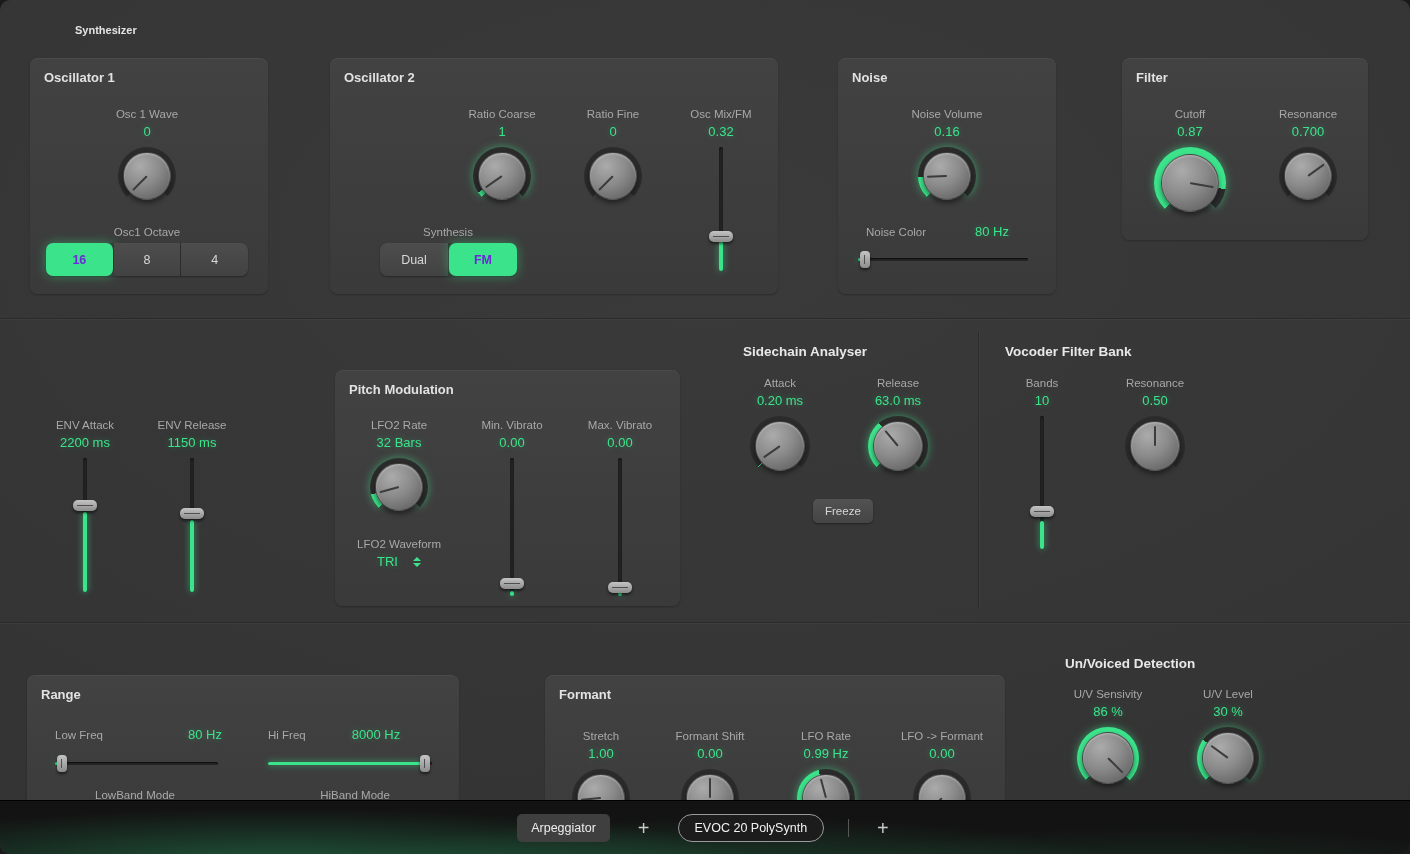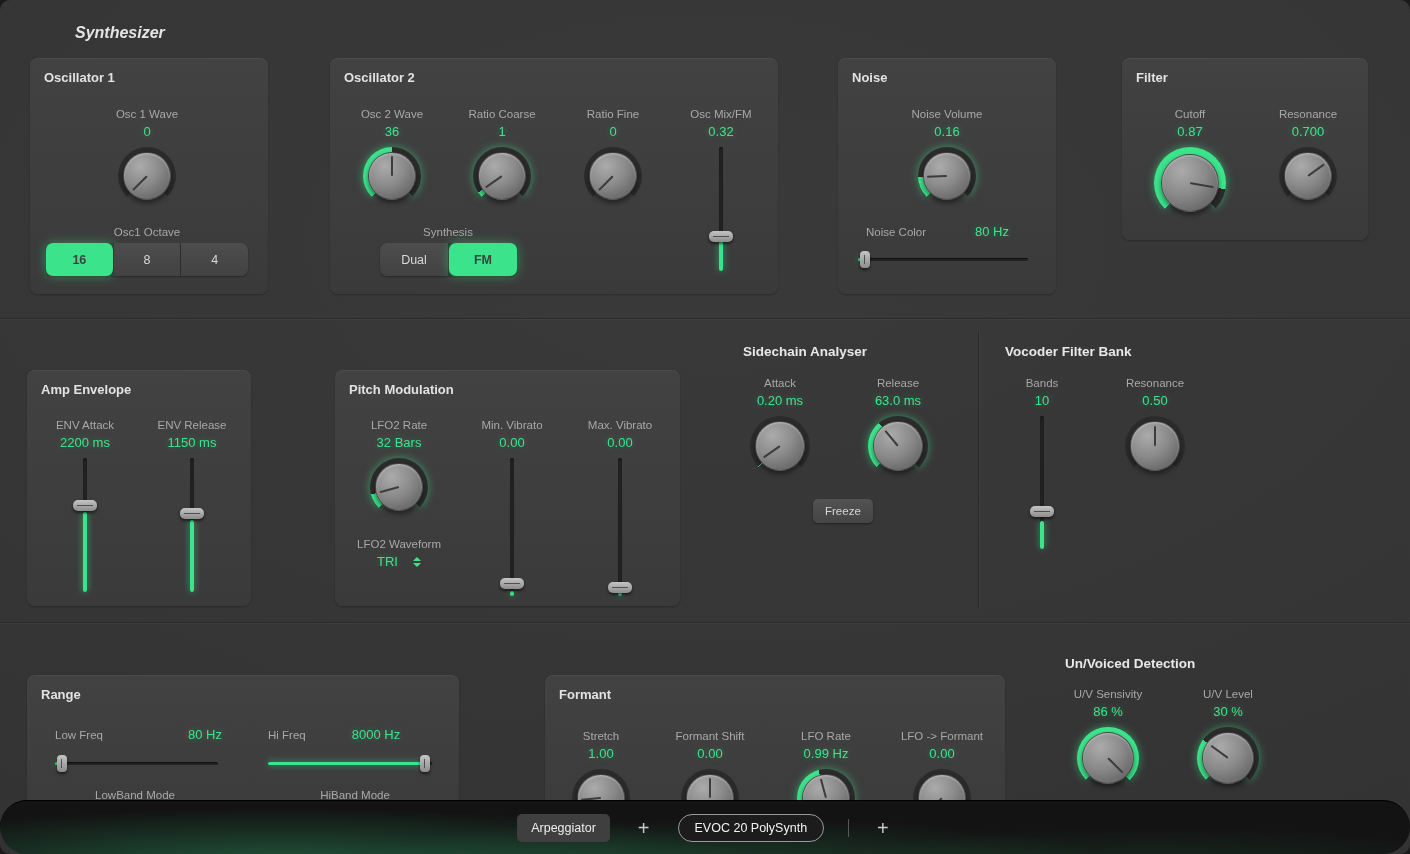--- a/index.html
+++ b/index.html
@@ -1,20 +1,20 @@
 <!DOCTYPE html>
 <html><head>
 <meta charset="utf-8">
 <style>
   html,body{margin:0;padding:0;background:#1a1a1a;}
   *{box-sizing:border-box;font-family:"Liberation Sans","DejaVu Sans",sans-serif;}
   .app{position:relative;width:1410px;height:854px;border-radius:10px;overflow:hidden;
        background:radial-gradient(130% 120% at 50% 28%, #3a3a3a 0%, #343434 60%, #2f2f2f 100%);
        --green:#3be48b;}
-  .page-title{position:absolute;left:75px;top:24px;font-size:16px;font-weight:700;color:#e4e4e4;font-style:italic;}
+  .page-title{position:absolute;left:75px;top:24px;font-size:11px;font-weight:700;color:#e4e4e4;}
   .panel{position:absolute;background:linear-gradient(180deg,#424242,#3a3a3a);border-radius:8px;
          box-shadow:inset 0 1px 0 rgba(255,255,255,.05), 0 1px 2px rgba(0,0,0,.25);}
   .ptitle{position:absolute;left:14px;top:12px;margin:0;font-size:13px;font-weight:700;color:#e2e2e2;}
   .stitle{position:absolute;font-size:13.5px;font-weight:700;color:#e8e8e8;}
   .param{position:absolute;text-align:center;}
   .plabel{font-size:11.5px;color:#a8a8a8;line-height:14px;white-space:nowrap;}
   .pvalue{font-size:13px;color:var(--green);line-height:15px;margin-top:3px;white-space:nowrap;
           text-shadow:0 0 7px rgba(59,228,139,.35);}
   .freetext{position:absolute;font-size:11.5px;color:#a8a8a8;white-space:nowrap;text-align:center;}
   .freeval{position:absolute;font-size:13px;color:var(--green);white-space:nowrap;
@@ -51,40 +51,40 @@
   .hhandle{position:absolute;top:1px;width:10px;height:17px;border-radius:4px;
            background:linear-gradient(180deg,#c4c4c4,#8d8d8d);box-shadow:0 2px 3px rgba(0,0,0,.55);}
   .hhandle::after{content:"";position:absolute;top:4px;bottom:4px;left:4px;width:1px;background:#4f4f4f;}
   
   .seg{position:absolute;display:flex;height:33px;background:#2c2c2c;border-radius:7px;
        box-shadow:0 1px 2px rgba(0,0,0,.35);}
   .segbtn{flex:1;border:none;background:linear-gradient(180deg,#4d4d4d,#424242);color:#d8d8d8;
           font-size:12.5px;border-right:1px solid #2c2c2c;cursor:default;padding:0;}
   .segbtn:first-child{border-radius:7px 0 0 7px;}
   .segbtn:last-child{border-radius:0 7px 7px 0;border-right:none;}
-  .segbtn.selected{background:var(--green);color:#404040;font-weight:700;border-radius:7px;
+  .segbtn.selected{background:var(--green);color:#6d28d9;font-weight:700;border-radius:7px;
           box-shadow:0 0 12px rgba(59,228,139,.45);}
   
   .freeze-btn{position:absolute;border:none;border-radius:5px;background:linear-gradient(180deg,#525252,#454545);
           color:#d6d6d6;font-size:11.5px;padding:6px 12px;box-shadow:0 1px 2px rgba(0,0,0,.4);}
   .dropdown{display:flex;align-items:center;justify-content:center;gap:15px;}
   .updown i{display:block;width:0;height:0;border-left:4px solid transparent;border-right:4px solid transparent;}
   .updown .up{border-bottom:4px solid var(--green);margin-bottom:2px;}
   .updown .dn{border-top:4px solid var(--green);}
   .hdivider{position:absolute;left:0;width:1410px;height:1px;background:#2a2a2a;box-shadow:0 1px 0 rgba(255,255,255,.04);}
   .vdivider{position:absolute;width:1px;background:#2a2a2a;box-shadow:1px 0 0 rgba(255,255,255,.04);}
   
   .bottom-bar{position:absolute;left:0;top:800px;width:1410px;height:54px;z-index:20;
      border-top:1px solid #000;
      background:
        radial-gradient(55% 170% at 20% 120%, rgba(59,228,139,.32), rgba(59,228,139,0) 62%),
        radial-gradient(45% 150% at 52% 125%, rgba(59,228,139,.20), rgba(59,228,139,0) 62%),
        radial-gradient(40% 130% at 82% 130%, rgba(59,228,139,.12), rgba(59,228,139,0) 62%),
        #131313;
-     display:flex;align-items:center;justify-content:center;gap:24px;border-radius:27px;}
+     display:flex;align-items:center;justify-content:center;gap:24px;}
   .bar-btn{border:none;border-radius:5px;background:#3f3f3f;color:#ededed;font-size:12.5px;padding:7px 14px;}
   .bar-plus{border:none;background:transparent;color:#c9c9c9;font-size:20px;line-height:20px;padding:0 4px;}
   .bar-pill{border:1px solid #9a9a9a;border-radius:15px;background:#1c1c1c;color:#f2f2f2;font-size:12.5px;padding:6px 16px;}
   .bar-sep{width:1px;height:18px;background:#575757;}
 </style>
 </head>
 <body>
 
 <div class="app">
 
@@ -115,29 +115,20 @@
 
   <div class="param" style="left:87px;top:225px;width:120px">
     <div class="plabel">Osc1 Octave</div>
   </div>
   <div class="seg" style="left:46px;top:243px;width:202px">
     <button class="segbtn selected">16</button>
     <button class="segbtn">8</button>
     <button class="segbtn">4</button>
   </div>
 
-  <div class="param" style="left:332px;top:107px;width:120px">
-    <div class="plabel">Osc 2 Wave</div>
-    <div class="pvalue">36</div>
-    <div class="knob k58 glow" style="--fill:135deg;--angle:0deg">
-      <div class="ring"></div>
-      <div class="cap"></div>
-      <div class="pointer"></div>
-    </div>
-  </div>
 
   <div class="param" style="left:442px;top:107px;width:120px">
     <div class="plabel">Ratio Coarse</div>
     <div class="pvalue">1</div>
     <div class="knob k58 glow" style="--fill:10deg;--angle:-125deg">
       <div class="ring"></div>
       <div class="cap"></div>
       <div class="pointer"></div>
     </div>
   </div>
@@ -203,23 +194,20 @@
     <div class="pvalue">0.700</div>
     <div class="knob k58" style="--fill:0deg;--angle:54deg">
       <div class="ring"></div>
       <div class="cap"></div>
       <div class="pointer"></div>
     </div>
   </div>
 
   <div class="hdivider" style="top:318px"></div>
 
-  <section class="panel" style="left:27px;top:370px;width:224px;height:236px">
-    <h2 class="ptitle">Amp Envelope</h2>
-  </section>
   <section class="panel" style="left:335px;top:370px;width:345px;height:236px">
     <h2 class="ptitle">Pitch Modulation</h2>
   </section>
 
   <div class="param" style="left:35px;top:418px;width:100px">
     <div class="plabel">ENV Attack</div>
     <div class="pvalue">2200 ms</div>
     <div class="vslider" style="height:134px">
       <div class="vtrack"></div>
       <div class="vfill" style="height:80px"></div>

